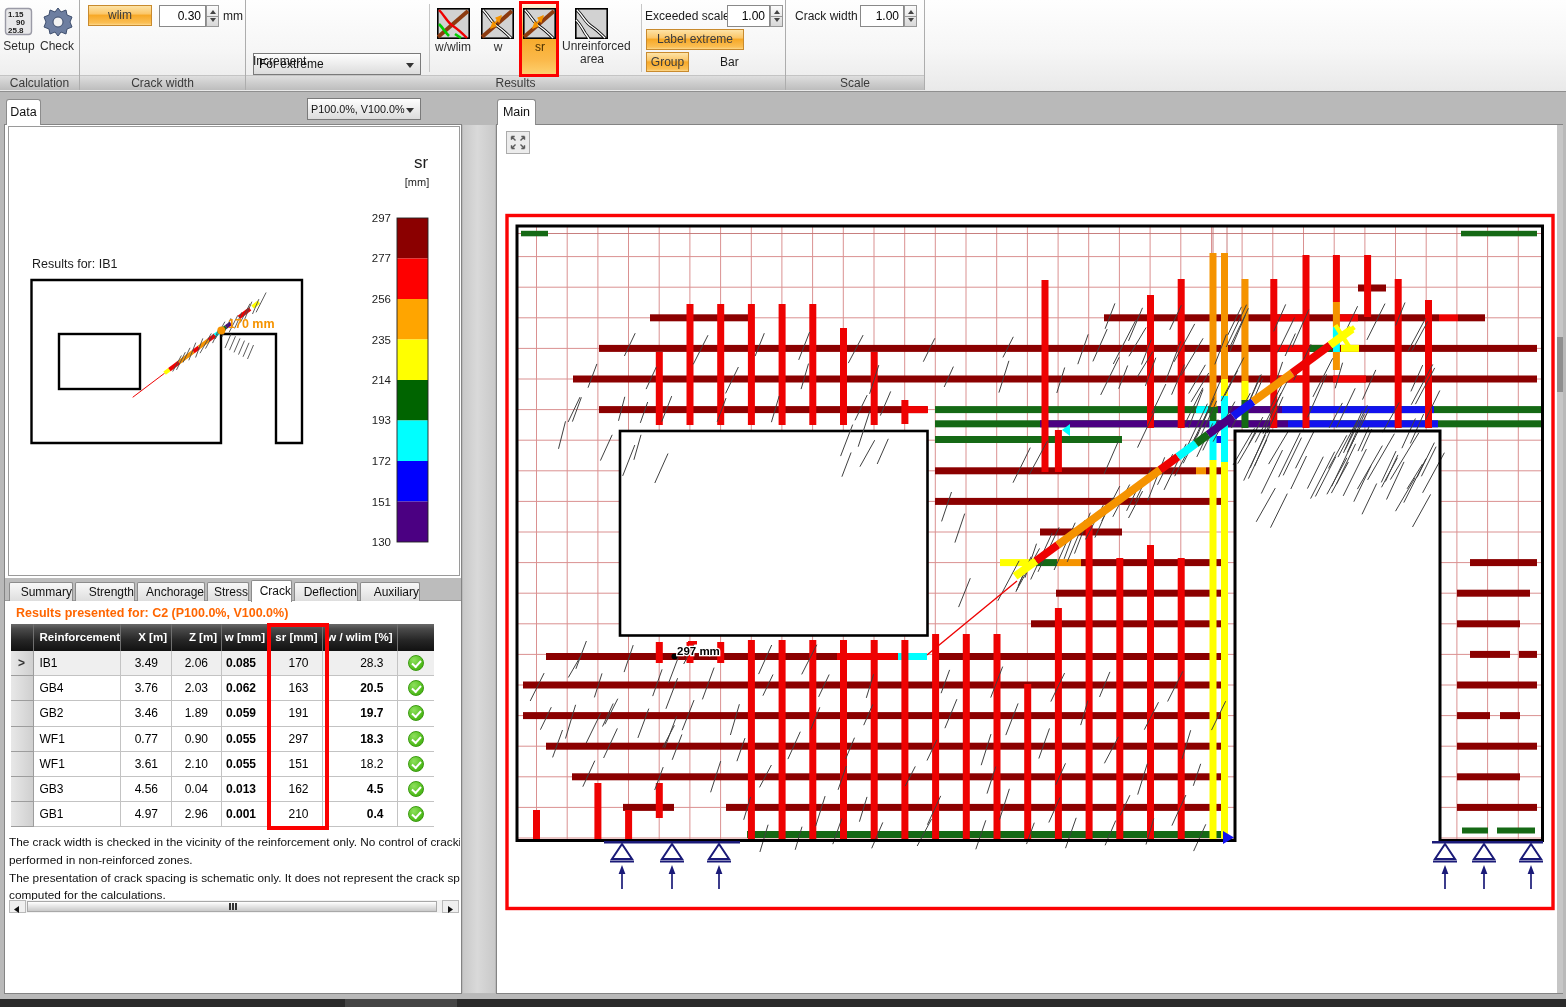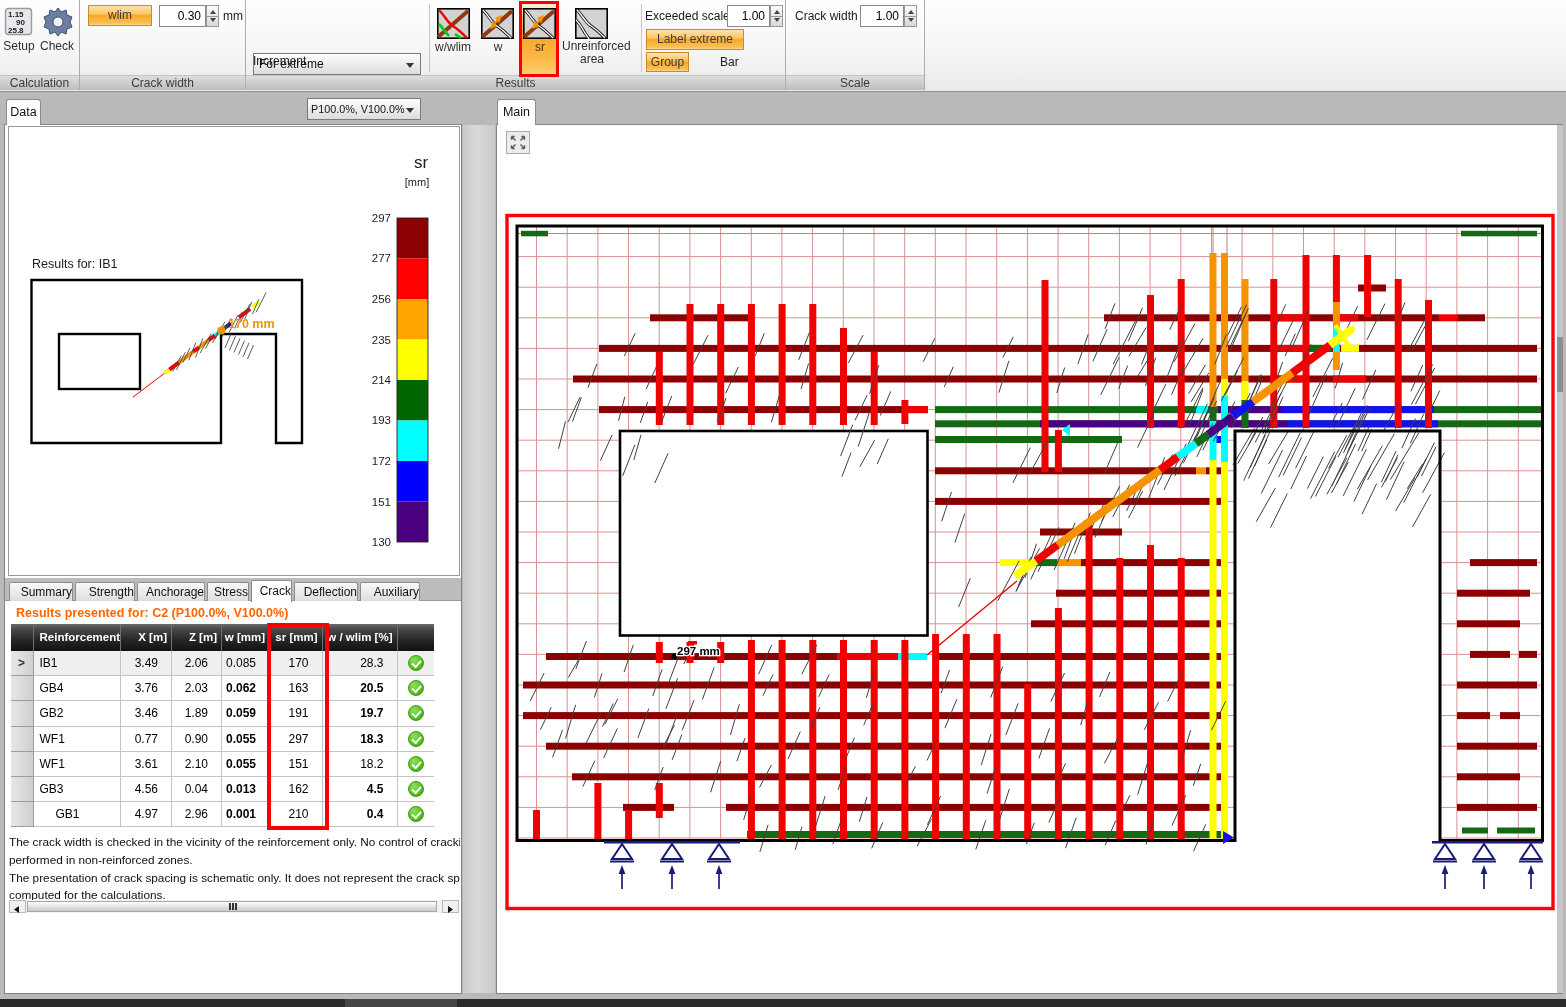--- a/index.html
+++ b/index.html
@@ -239,21 +239,21 @@
     <div class="thc num" style="left:259px;width:52.5px">sr [mm]</div>
     <div class="thc num" style="left:311.5px;width:75px">w / wlim [%]</div>
   </div>
 <div class="gut" style="left:11px;top:651.0px;width:22.5px;height:25.2px">
     <span style="position:absolute;left:7px;top:4px;color:#333;font-size:12px;font-weight:bold;line-height:16px">&gt;</span>
   </div>
 <div class="trow" style="left:33.5px;top:651.0px;width:400.5px;height:25.2px;background:#efefef;">
     <div class="tcell" style="left:0;width:87.5px;padding-left:6px">IB1</div>
     <div class="tcell num" style="left:87.5px;width:51px">3.49</div>
     <div class="tcell num" style="left:138.5px;width:50px">2.06</div>
-    <div class="tcell num" style="left:188.5px;width:48px;font-weight:normal">0.085</div>
+    <div class="tcell num" style="left:188.5px;width:48px;font-weight:bold">0.085</div>
     <div class="tcell num" style="left:236.5px;width:52.5px">170</div>
     <div class="tcell num" style="left:289px;width:75px;font-weight:normal">28.3</div>
     <div class="chk" style="left:374px;top:4px"></div>
   </div>
 <div class="gut" style="left:11px;top:676.2px;width:22.5px;height:25.2px"></div>
 <div class="trow" style="left:33.5px;top:676.2px;width:400.5px;height:25.2px;">
     <div class="tcell" style="left:0;width:87.5px;padding-left:6px">GB4</div>
     <div class="tcell num" style="left:87.5px;width:51px">3.76</div>
     <div class="tcell num" style="left:138.5px;width:50px">2.03</div>
     <div class="tcell num" style="left:188.5px;width:48px;font-weight:bold">0.062</div>
@@ -296,21 +296,21 @@
     <div class="tcell" style="left:0;width:87.5px;padding-left:6px">GB3</div>
     <div class="tcell num" style="left:87.5px;width:51px">4.56</div>
     <div class="tcell num" style="left:138.5px;width:50px">0.04</div>
     <div class="tcell num" style="left:188.5px;width:48px;font-weight:bold">0.013</div>
     <div class="tcell num" style="left:236.5px;width:52.5px">162</div>
     <div class="tcell num" style="left:289px;width:75px;font-weight:bold">4.5</div>
     <div class="chk" style="left:374px;top:4px"></div>
   </div>
 <div class="gut" style="left:11px;top:802.2px;width:22.5px;height:25.2px"></div>
 <div class="trow" style="left:33.5px;top:802.2px;width:400.5px;height:25.2px;">
-    <div class="tcell" style="left:0;width:87.5px;padding-left:22px">GB1</div>
+    <div class="tcell" style="left:0;width:87.5px;padding-left:6px">GB1</div>
     <div class="tcell num" style="left:87.5px;width:51px">4.97</div>
     <div class="tcell num" style="left:138.5px;width:50px">2.96</div>
     <div class="tcell num" style="left:188.5px;width:48px;font-weight:bold">0.001</div>
     <div class="tcell num" style="left:236.5px;width:52.5px">210</div>
     <div class="tcell num" style="left:289px;width:75px;font-weight:bold">0.4</div>
     <div class="chk" style="left:374px;top:4px"></div>
   </div>
 <div class="abs" style="left:267px;top:623px;width:62px;height:207px;border:4px solid #fb0000;z-index:4"></div>
 <div class="note" style="left:9px;top:834px;overflow:hidden;white-space:nowrap">The crack width is checked in the vicinity of the reinforcement only. No control of cracking</div>
 <div class="note" style="left:9px;top:851.5px">performed in non-reinforced zones.</div>

